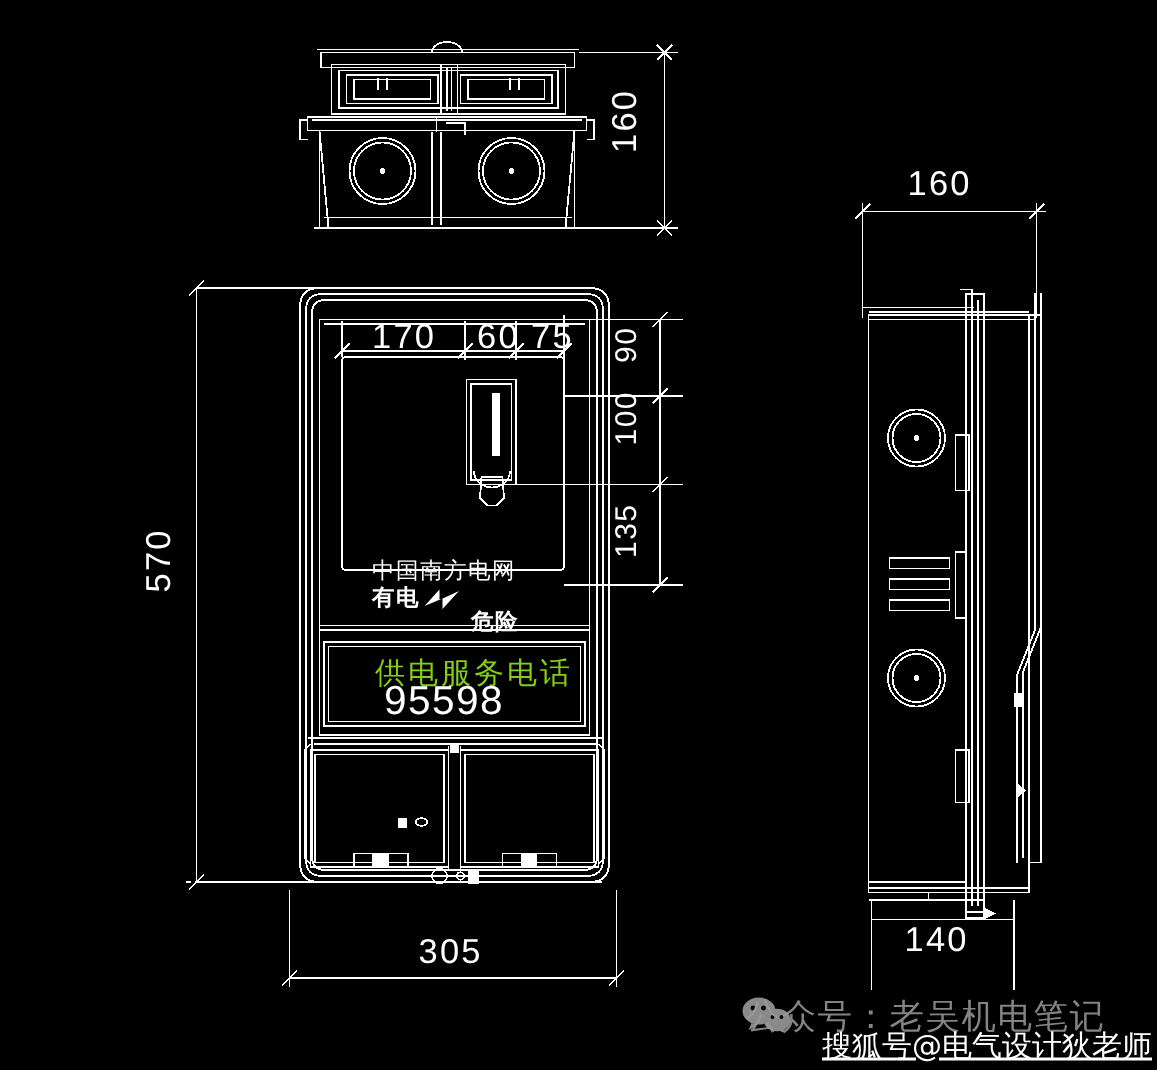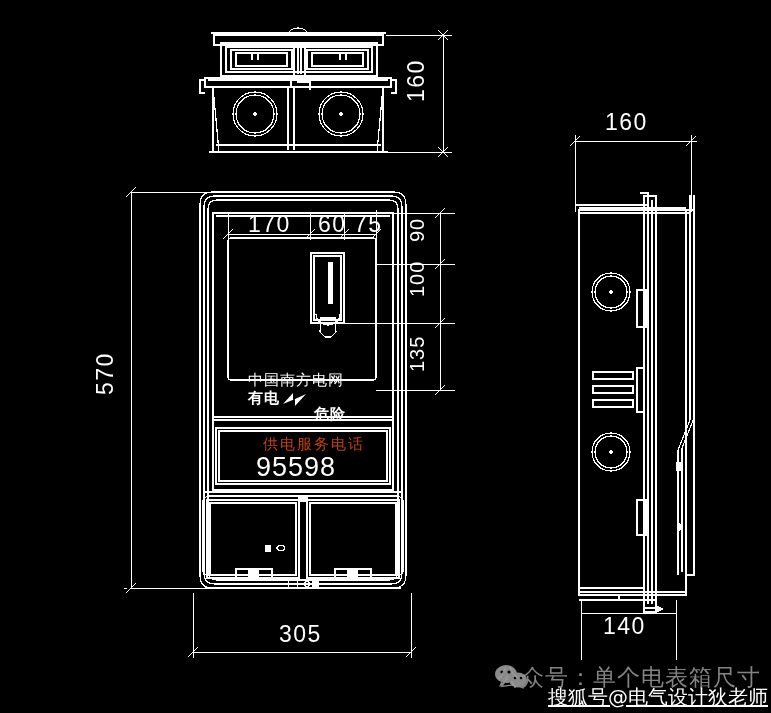--- a/index.html
+++ b/index.html
@@ -40,21 +40,21 @@
   }
   #danger-line{
     left:248px;top:390px;
     font-size:15px;color:#fff;letter-spacing:1px;
     line-height:16px;
   }
   #danger-left{position:absolute;left:0;top:0;font-weight:bold;}
   #danger-right{position:absolute;left:66px;top:16px;font-weight:bold;}
   #service-label{
     left:250px;top:435px;
-    font-size:15px;color:#c2410c;letter-spacing:2px;margin-left:13px;
+    font-size:20px;color:#84cc16;letter-spacing:2px;
   }
   #service-number{
     left:256px;top:452px;
     font-size:27px;color:#fff;letter-spacing:1px;
     font-family:"Liberation Sans","DejaVu Sans",sans-serif;
   }
 
   
   #caption{
     left:356px;top:679px;
@@ -335,17 +335,17 @@
     <ellipse cx="12" cy="11" rx="11" ry="9" fill="#8a8a8a"></ellipse>
     <path d="M7,19 L5,24 L11,20 Z" fill="#8a8a8a"></path>
     <circle cx="8" cy="9" r="1.6" fill="#000"></circle>
     <circle cx="15" cy="9" r="1.6" fill="#000"></circle>
     <ellipse cx="24" cy="17" rx="9" ry="7.5" fill="#8a8a8a"></ellipse>
     <path d="M28,23 L30,26 L25,24 Z" fill="#8a8a8a"></path>
     <circle cx="21" cy="15" r="1.3" fill="#000"></circle>
     <circle cx="27" cy="15" r="1.3" fill="#000"></circle>
   </svg>
 
-  <div class="label-cn" id="wm-wechat">公众号：单个电表箱尺寸</div>
+  <div class="label-cn" id="wm-wechat">公众号：老吴机电笔记</div>
 
   <div class="label-cn" id="wm-sohu">搜狐号@电气设计狄老师</div>
 
 </div>
 
 </body></html>

